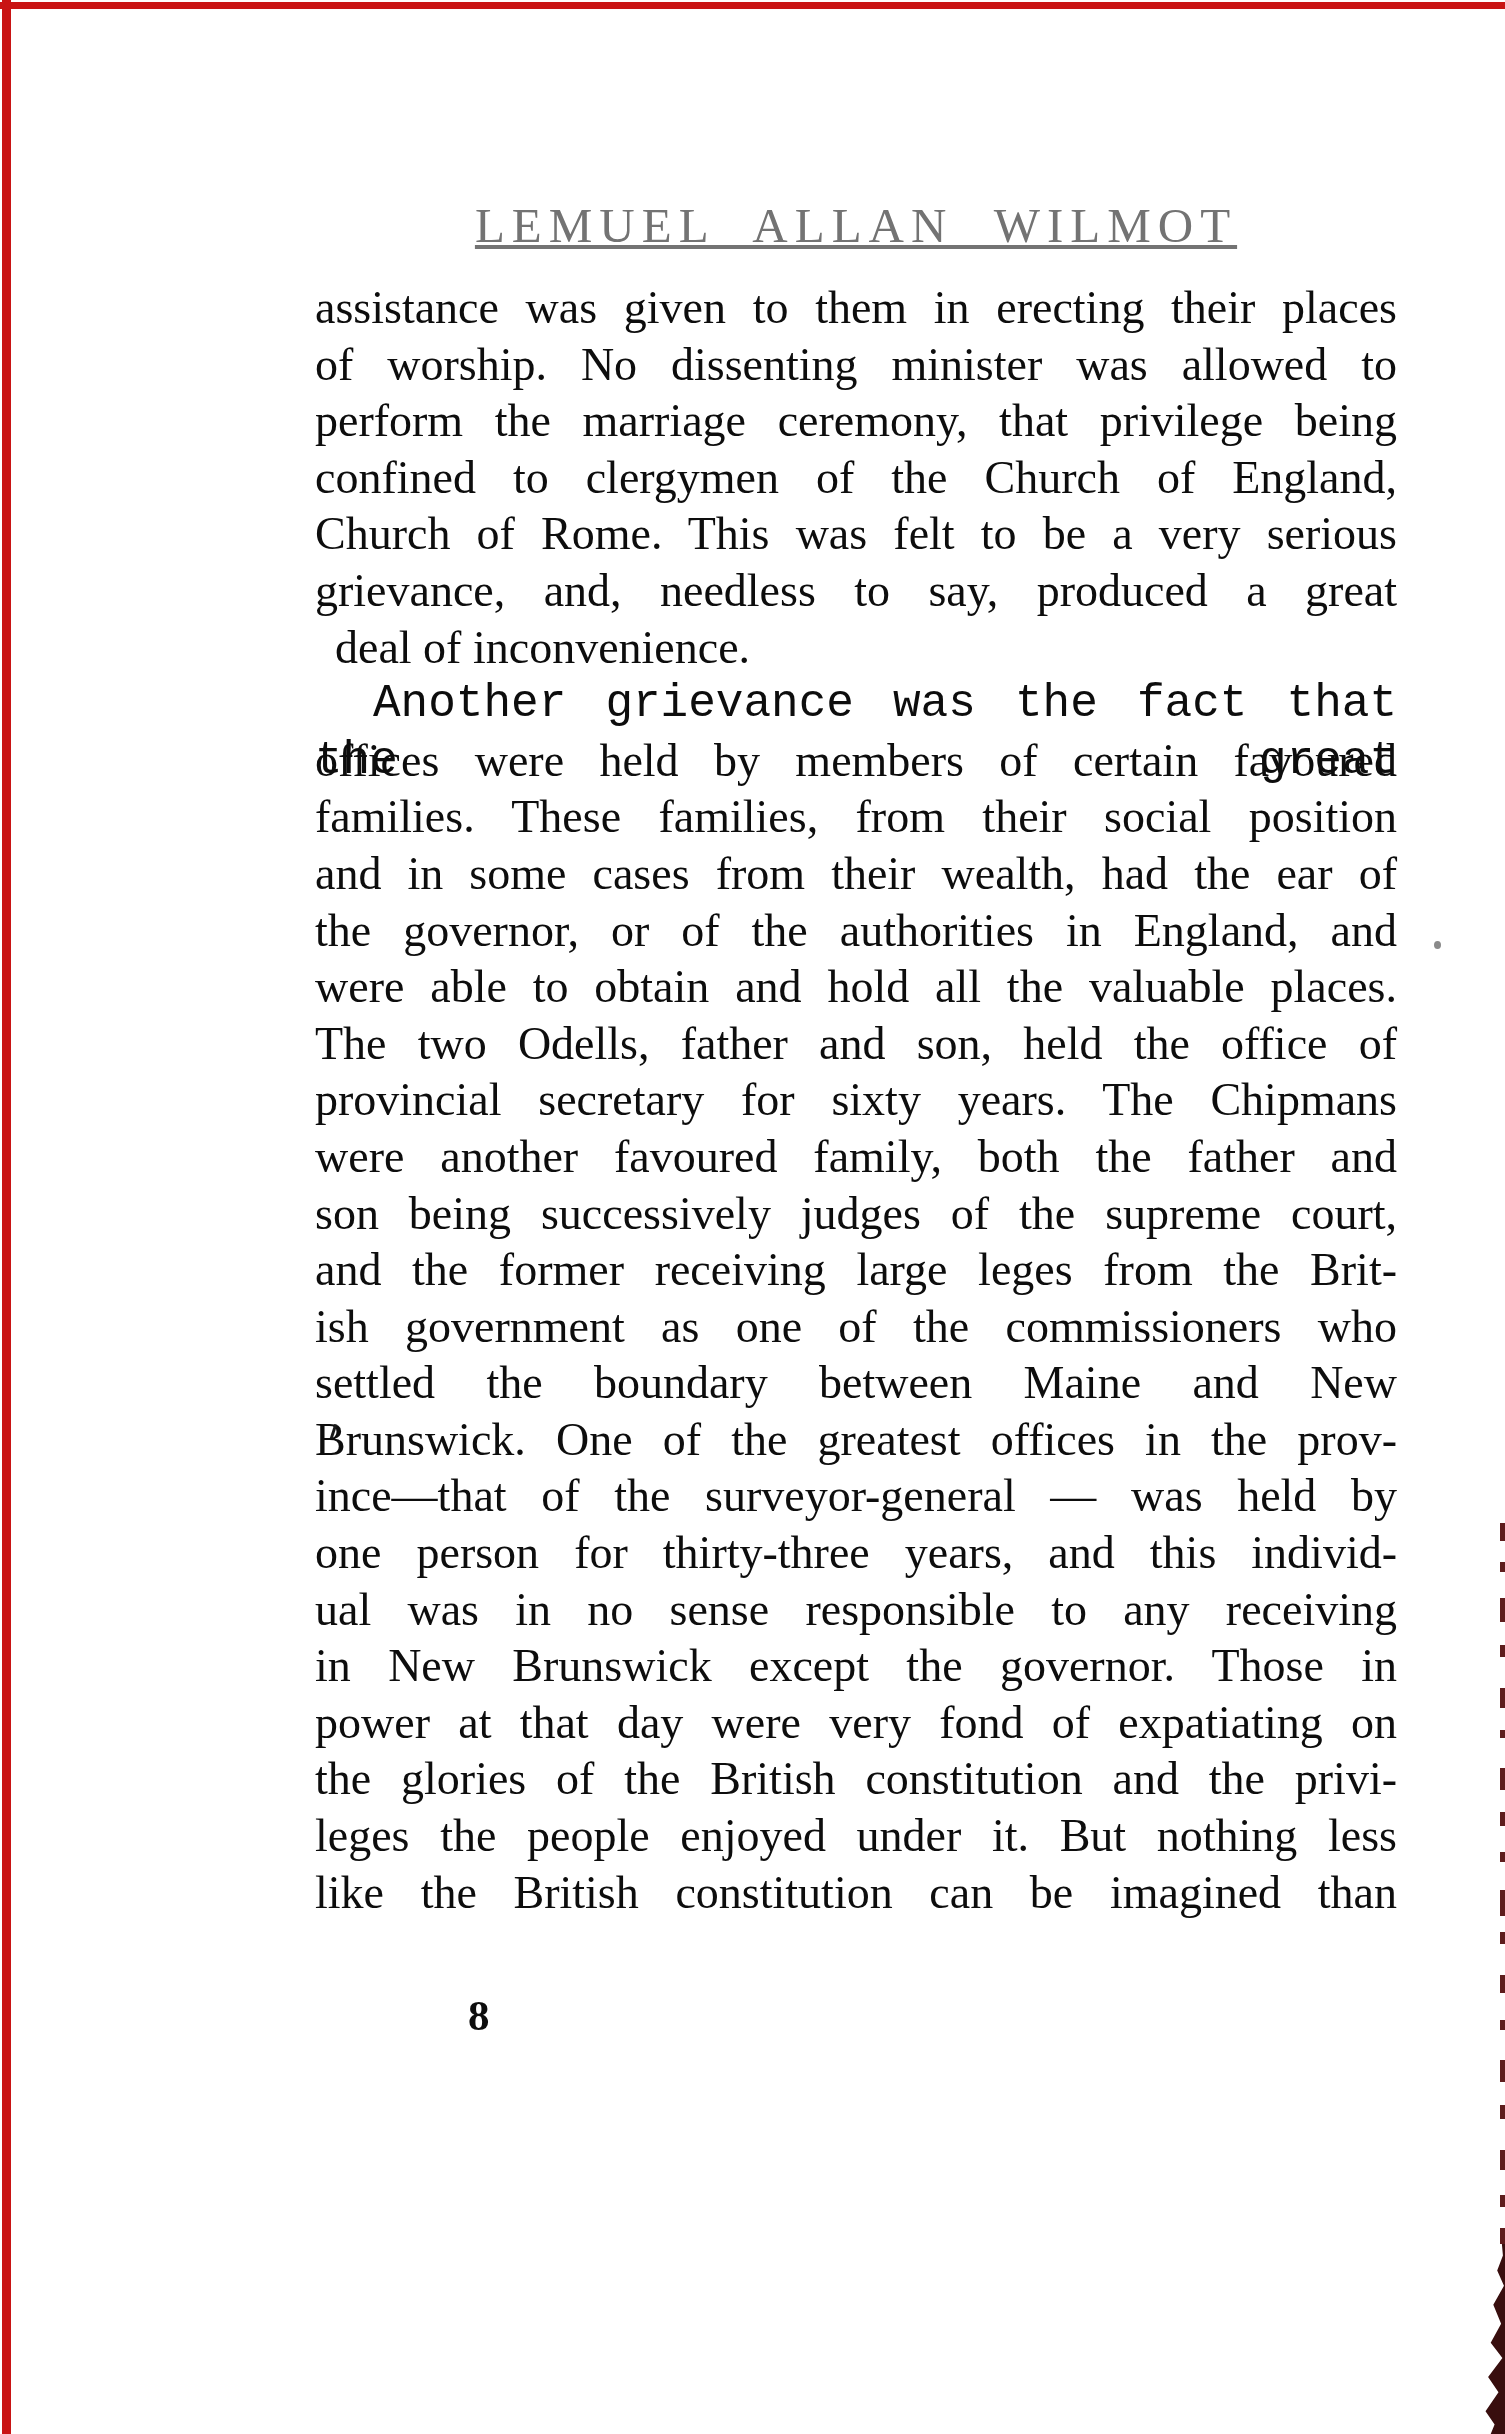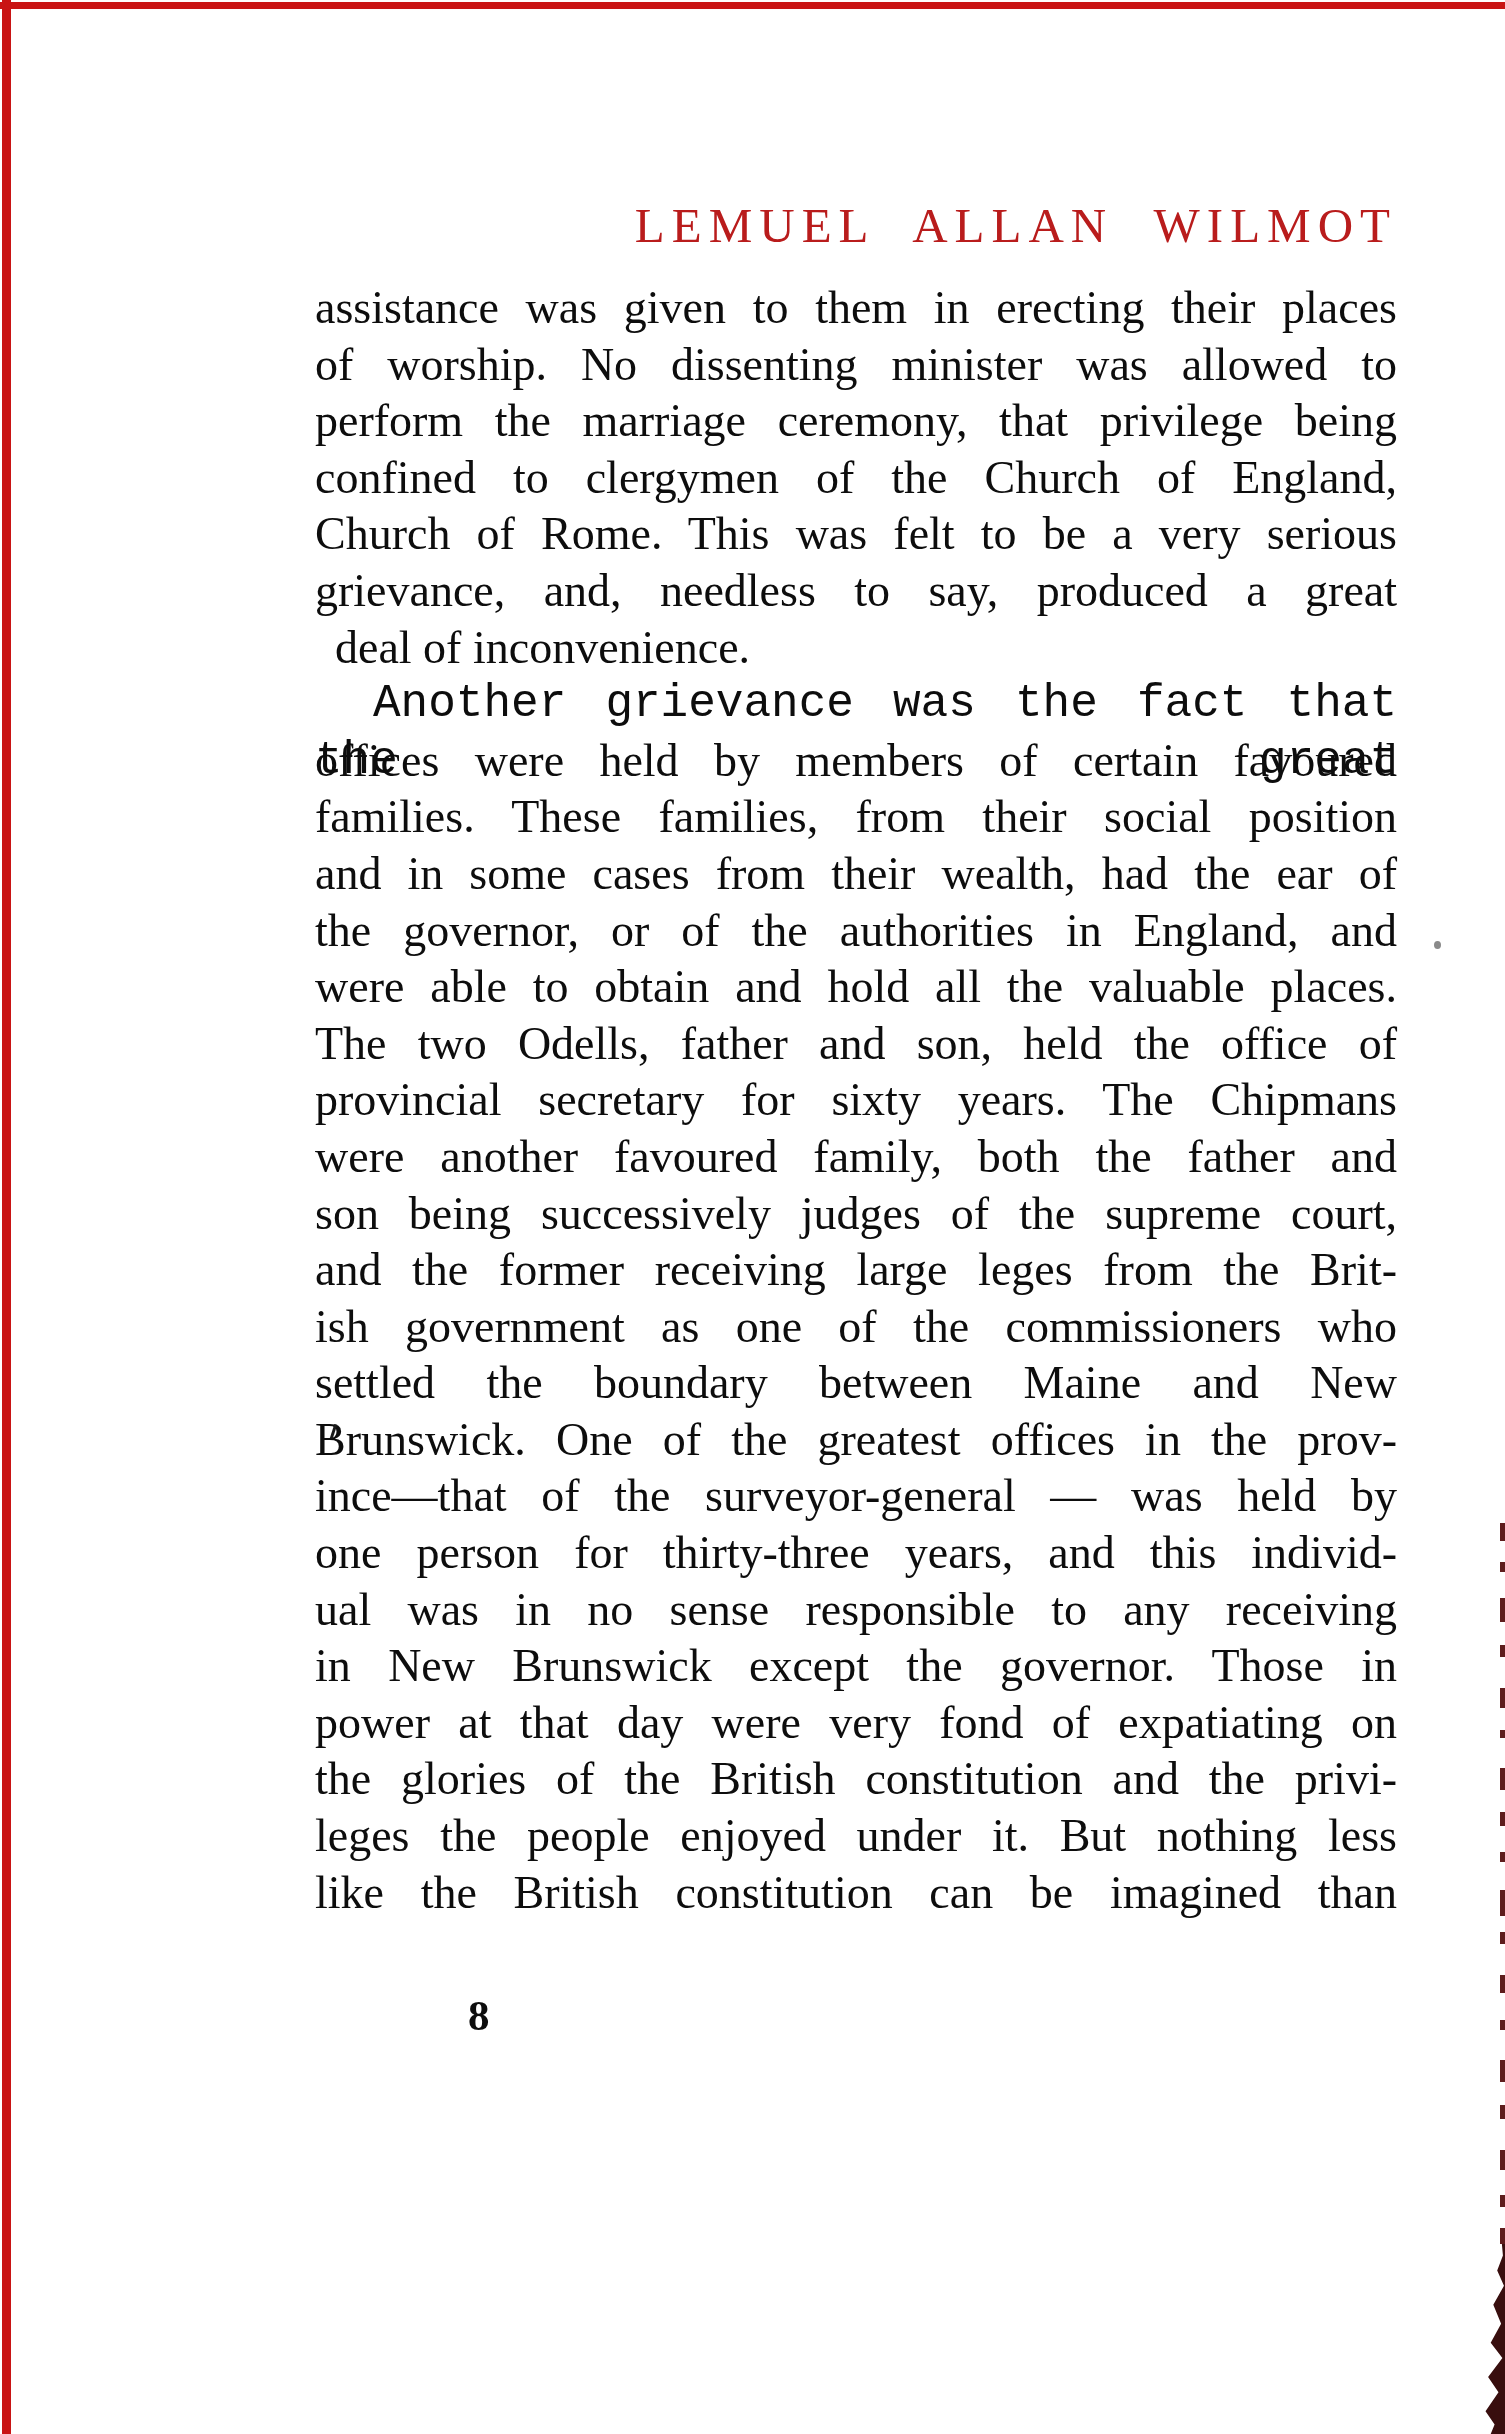--- a/index.html
+++ b/index.html
@@ -8,22 +8,22 @@
   }
   html,body{margin:0;padding:0;background:#ffffff;}
   .page{
     position:relative;width:1505px;height:2434px;background:var(--paper);
     font-family:"Liberation Serif","DejaVu Serif",serif;overflow:hidden;
   }
   .edge-top{position:absolute;left:0;top:2px;width:1505px;height:7px;background:var(--red-edge);}
   .edge-left{position:absolute;left:2px;top:0;width:9px;height:2434px;background:var(--red-edge);}
   .title{
     position:absolute;left:315px;top:198px;width:1082px;margin:0;
-    text-align:right;font-size:49px;line-height:56px;font-weight:normal;
-    letter-spacing:7px;word-spacing:22px;color:#b91c1c;white-space:nowrap;
+    text-align:center;font-size:49px;line-height:56px;font-weight:normal;
+    letter-spacing:7px;word-spacing:22px;color:#737373;white-space:nowrap;text-decoration:underline;
   }
   .text-block{position:absolute;left:315px;top:280px;width:1082px;color:var(--ink);}
   .line{
     height:56.6px;font-size:46px;line-height:56.6px;
     text-align:justify;text-align-last:justify;overflow:visible;
   }
   .line.nojust{text-align-last:left;margin-left:20px;}
   .line.indent{text-indent:58px;font-family:Liberation Mono, monospace;}
   .page-number{
     position:absolute;left:468px;top:1994px;font-size:43px;line-height:1;

